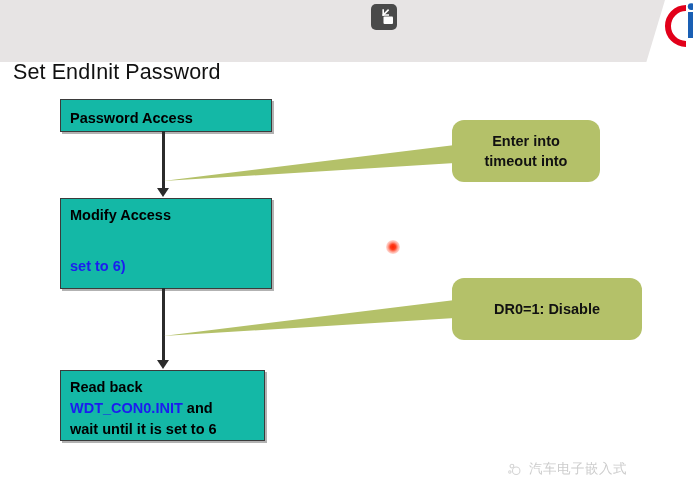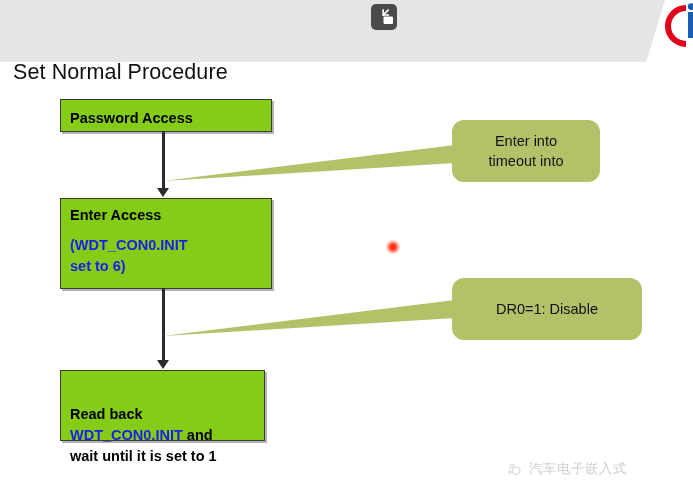--- a/index.html
+++ b/index.html
@@ -59,41 +59,41 @@
     position: absolute;
     left: 662px;
     top: 2px;
     width: 40px;
     height: 48px;
   }
 
   
   .flow-box {
     position: absolute;
-    background: #84cc16;
+    background: #14b8a6;
     border: 1.6px solid #3b3b3b;
     box-sizing: border-box;
     box-shadow: 2px 2px 0 rgba(0,0,0,0.30);
     padding: 6px 8px 6px 9px;
     color: #000000;
     font-size: 14.5px;
     font-weight: bold;
     line-height: 21px;
   }
   .flow-box .blue { color: #1c1cf0; font-weight: bold; }
   .flow-box .blk  { color: #000000; font-weight: bold; }
 
   #box-password { left: 60px;  top: 99px;  width: 212px; height: 33px; }
   #box-modify   { left: 60px;  top: 198px; width: 212px; height: 91px; }
   #box-readback { left: 60px;  top: 370px; width: 205px; height: 71px; }
 
   #box-password .txt { display:block; padding-top: 2px; }
   #box-modify .l1 { display:block; margin-bottom: 9px; }
   #box-modify .l2 { display:block; }
-  #box-readback .l1 { display:block;margin-top:27px; }
+  #box-readback .l1 { display:block; }
 
   
   .connector {
     position: absolute;
     width: 3px;
     background: #2b2b2b;
   }
   #conn-1 { left: 162px; top: 131px; height: 58px; }
   #conn-2 { left: 162px; top: 288px; height: 73px; }
   .arrowhead {
@@ -114,21 +114,21 @@
     border-radius: 12px;
     color: #111111;
     font-size: 14.5px;
     line-height: 20px;
     text-align: center;
     display: flex;
     align-items: center;
     justify-content: center;
     box-sizing: border-box;
   }
-  .callout .ln { display: block; }
+  .callout .ln { display: block; font-weight: bold; }
   #callout-timeout { left: 452px; top: 120px; width: 148px; height: 62px; }
   #callout-dr0     { left: 452px; top: 278px; width: 190px; height: 62px; text-align: left; }
   #callout-dr0 .body { text-align: left; }
 
   
   .tail {
     position: absolute;
     pointer-events: none;
   }
   #tail-1 { left: 163px; top: 145px; }
@@ -161,21 +161,21 @@
   .watermark .wm-logo { width: 17px; height: 17px; flex: 0 0 auto; }
 </style>
 </head>
 <body>
 
 <div id="slide">
 
   <div class="header-banner"></div>
 
   <div class="header-title">
-    <span class="line1">Set Normal Procedure</span>
+    <span class="line1">Set EndInit Password</span>
   </div>
 
   <div class="header-icon">
     <svg width="26" height="26" viewBox="0 0 26 26" aria-hidden="true">
       <rect x="12.5" y="12.5" width="9.5" height="7.5" rx="1" fill="#ffffff"></rect>
       <path d="M12.2 5.2 L12.2 11.0 L18.0 11.0" fill="none" stroke="#ffffff" stroke-width="1.6"></path>
       <path d="M17.6 5.6 L11.6 11.6" fill="none" stroke="#ffffff" stroke-width="1.6"></path>
       <path d="M11.4 11.8 L11.4 8.4 L11.4 11.8 L14.8 11.8 Z" fill="#ffffff"></path>
     </svg>
   </div>
@@ -186,33 +186,33 @@
       <rect x="26" y="10" width="6.5" height="26" fill="#1a5fb4"></rect>
       <circle cx="29.2" cy="4.6" r="3.4" fill="#1a5fb4"></circle>
     </svg>
   </div>
 
   <div class="flow-box" id="box-password">
     <span class="txt blk">Password Access</span>
   </div>
 
   <div class="flow-box" id="box-modify">
-    <span class="l1 blk">Enter Access</span>
+    <span class="l1 blk">Modify Access</span>
     <span class="l2 blue">
-      <span>(WDT_CON0.INIT</span><br>
+      <br>
       <span>set to 6)</span>
     </span>
   </div>
 
   <div class="flow-box" id="box-readback">
     <span class="l1 blk">Read back</span>
     <span>
       <span class="blue">WDT_CON0.INIT</span><span class="blk">&nbsp;</span><span class="blk">and</span>
     </span>
-    <span class="blk" style="display:block">wait until it is set to 1</span>
+    <span class="blk" style="display:block">wait until it is set to 6</span>
   </div>
 
   <div class="connector" id="conn-1"></div>
   <div class="arrowhead" id="arrow-1"></div>
 
   <div class="connector" id="conn-2"></div>
   <div class="arrowhead" id="arrow-2"></div>
 
   <svg class="tail" id="tail-1" width="292" height="40" viewBox="0 0 292 40" aria-hidden="true">
     <path d="M0 36 L292 0 L292 18 Z" fill="#b4c169"></path>

